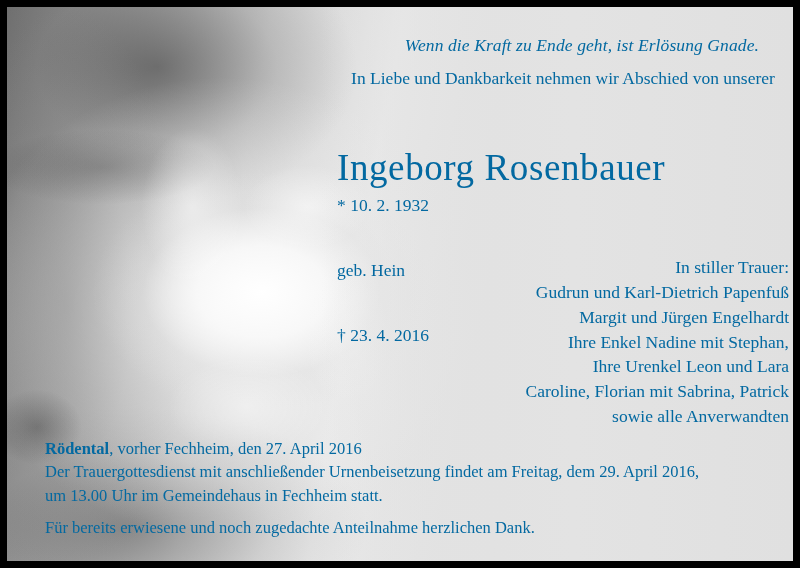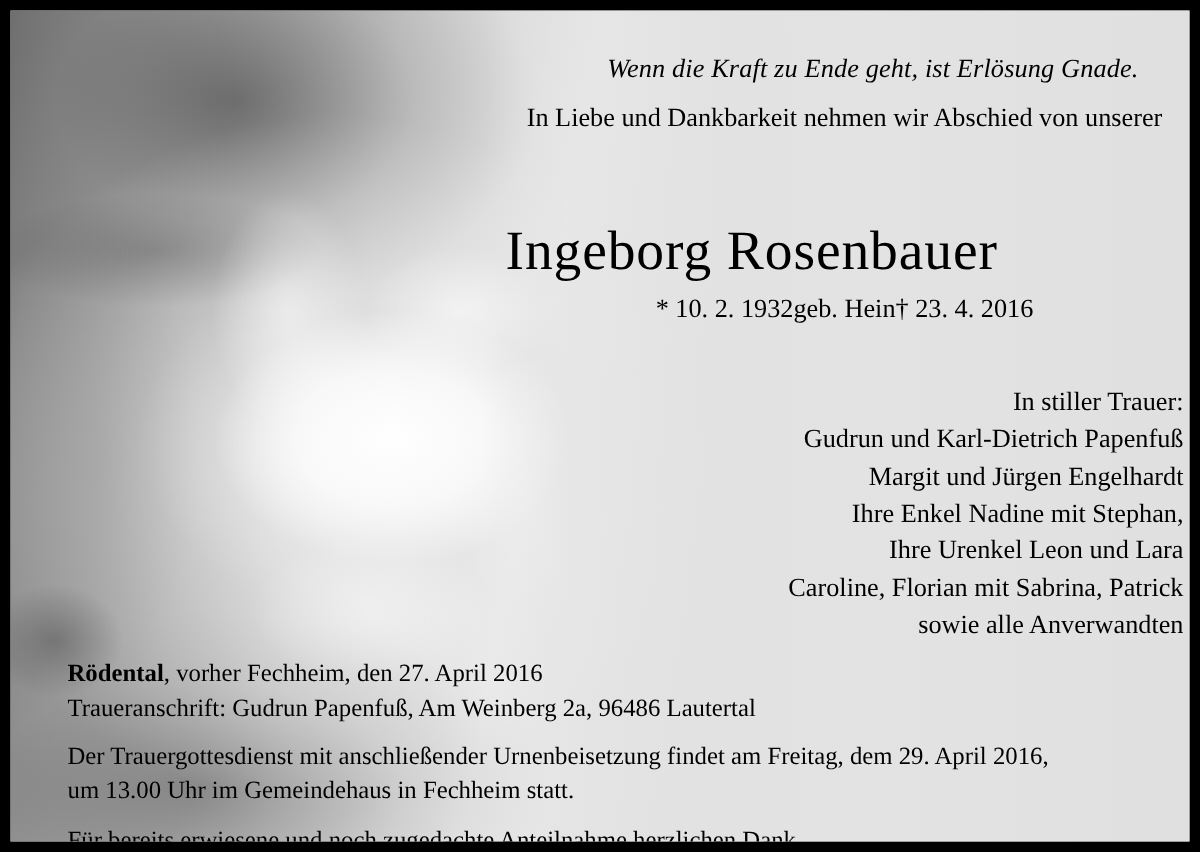--- a/index.html
+++ b/index.html
@@ -48,21 +48,21 @@
   .bg-fade {
     position: absolute;
     inset: 0;
     background: linear-gradient(90deg, rgba(225,225,225,0) 0%, rgba(226,226,226,0) 40%, rgba(226,226,226,0.55) 52%, rgba(226,226,226,0.95) 62%, #e3e3e3 72%, #e0e0e0 100%);
   }
 
   
   .content {
     position: absolute;
     inset: 0;
-    color: #000000;
+    color: #0369a1;
   }
   .motto {
     position: absolute;
     top: 28px;
     right: 34px;
     font-style: italic;
     font-size: 17.5px;
     letter-spacing: 0.1px;
     white-space: nowrap;
   }
@@ -84,22 +84,24 @@
     font-size: 37px;
     letter-spacing: 0.6px;
     white-space: nowrap;
   }
   .dates {
     position: absolute;
     top: 188px;
     left: 330px;
     width: 452px;
     display: flex;
-    justify-content: center;
+    justify-content: space-between;
+    gap: 44px;
     font-size: 17.5px;
+    flex-direction: column;
   }
   .dates span { white-space: nowrap; }
 
   .mourners {
     position: absolute;
     top: 248px;
     left: 330px;
     width: 452px;
     text-align: right;
     font-size: 17.5px;
@@ -150,20 +152,19 @@
       <div class="bold">Gudrun und Karl-Dietrich Papenfuß</div>
       <div class="bold">Margit und Jürgen Engelhardt</div>
       <div class="bold">Ihre Enkel Nadine mit Stephan,</div>
       <div class="bold">Ihre Urenkel Leon und Lara</div>
       <div class="bold">Caroline, Florian mit Sabrina, Patrick</div>
       <div>sowie alle Anverwandten</div>
     </div>
 
     <div class="footer">
       <p><span class="place">Rödental</span><span>, vorher Fechheim, den 27. April 2016</span></p>
-      <p class="blk">Traueranschrift: Gudrun Papenfuß, Am Weinberg 2a, 96486 Lautertal</p>
       <p>Der Trauergottesdienst mit anschließender Urnenbeisetzung findet am Freitag, dem 29. April 2016,</p>
       <p class="service">um 13.00 Uhr im Gemeindehaus in Fechheim statt.</p>
       <p>Für bereits erwiesene und noch zugedachte Anteilnahme herzlichen Dank.</p>
     </div>
 
   </div>
 </div>
 
 </body></html>

